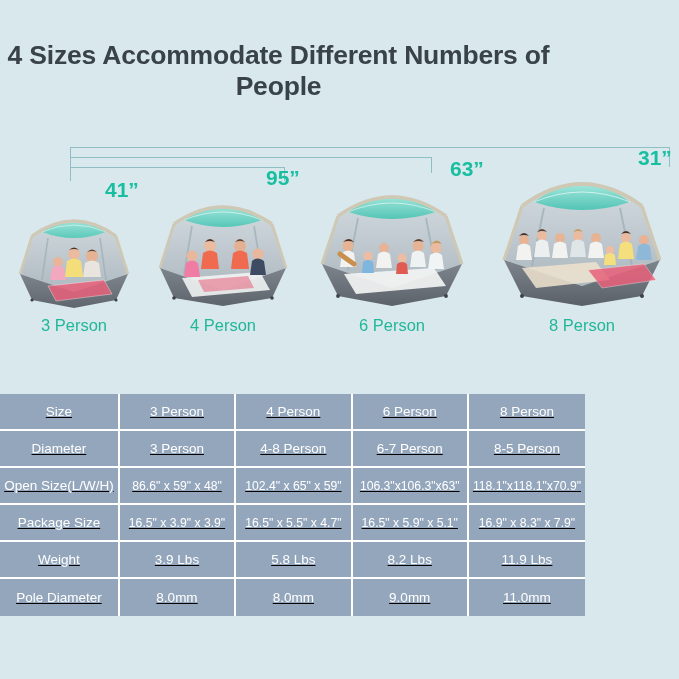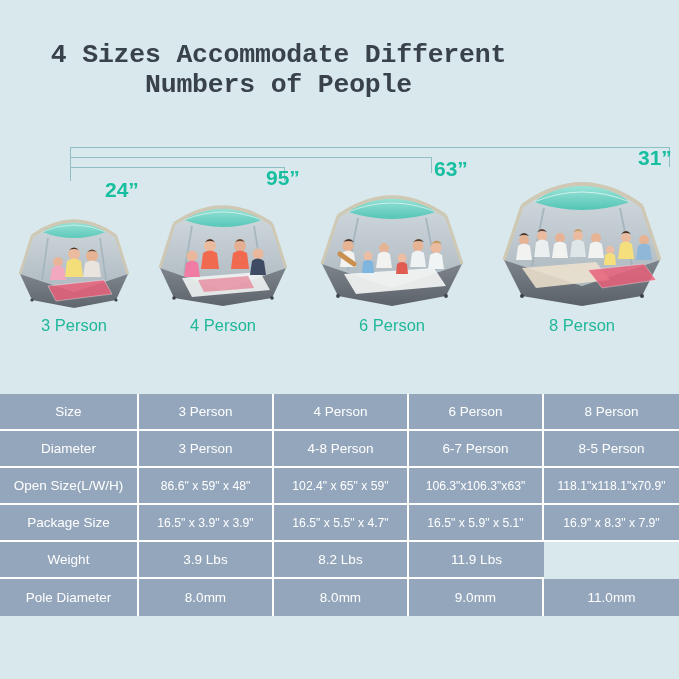--- a/index.html
+++ b/index.html
@@ -10,21 +10,20 @@
     position:relative;
   }
   #page{position:relative;width:679px;height:679px;background:#d9e8ec;}
 
   
   .title{
     position:absolute;left:0;top:40px;width:557px;
     text-align:center;
     font-size:26.5px;font-weight:bold;color:#39424a;
     letter-spacing:-0.2px;
-    font-family:Liberation Mono, monospace;
   }
 
   
   .bracket{
     position:absolute;
     border-left:1.2px solid #8fbfc4;
     border-top:1.2px solid #8fbfc4;
     border-right:1.2px solid #8fbfc4;
     box-sizing:border-box;
   }
@@ -45,21 +44,21 @@
     position:absolute;top:316px;
     font-size:16.5px;color:#20b79a;
     text-align:center;
   }
 
   
   .table{
     position:absolute;left:0;top:394px;width:679px;
     border-collapse:separate;border-spacing:0;
   }
-  .table .row{display:flex;width:679px;}
+  .table .row{display:flex;width:585px;text-decoration:underline;}
   .table .cell{
     background:#94a6bc;
     color:#ffffff;
     font-size:13.5px;
     height:37px;
     display:flex;align-items:center;justify-content:center;
     box-sizing:border-box;
     border-right:2px solid #ffffff;
     border-bottom:2px solid #ffffff;
     text-align:center;
@@ -274,23 +273,23 @@
         <path d="M27 88 q5 -6 10 0 q-5 -2 -10 0 z" fill="#4a3328"></path>
         <path d="M45 84 q5 -6 10 0 q-5 -2 -10 0 z" fill="#5b4230"></path>
         <path d="M81 84 q5 -6 10 0 q-5 -2 -10 0 z" fill="#c79a5e"></path>
         <path d="M129 86 q5 -6 10 0 q-5 -2 -10 0 z" fill="#4a3328"></path>
         <circle cx="30" cy="148" r="2" fill="#3c4248"></circle>
         <circle cx="150" cy="148" r="2" fill="#3c4248"></circle>
       </svg>
     </div>
   </div>
 
-  <div class="dim" style="left:105px;top:178px;">24”</div>
+  <div class="dim" style="left:105px;top:178px;">41”</div>
   <div class="dim" style="left:266px;top:166px;">95”</div>
-  <div class="dim" style="left:434px;top:157px;">63”</div>
+  <div class="dim" style="left:450px;top:157px;">63”</div>
   <div class="dim" style="left:638px;top:146px;">31”</div>
 
   <div class="plabel" style="left:8px;width:132px;">3 Person</div>
   <div class="plabel" style="left:148px;width:150px;">4 Person</div>
   <div class="plabel" style="left:310px;width:164px;">6 Person</div>
   <div class="plabel" style="left:492px;width:180px;">8 Person</div>
 
   <div class="table">
 
     <div class="row">
@@ -321,20 +320,21 @@
       <div class="cell c0">Package Size</div>
       <div class="cell c1 small">16.5" x 3.9" x 3.9"</div>
       <div class="cell c2 small">16.5" x 5.5" x 4.7"</div>
       <div class="cell c3 small">16.5" x 5.9" x 5.1"</div>
       <div class="cell c4 small">16.9" x 8.3" x 7.9"</div>
     </div>
 
     <div class="row">
       <div class="cell c0">Weight</div>
       <div class="cell c1">3.9 Lbs</div>
+      <div class="cell c2">5.8 Lbs</div>
       <div class="cell c3">8.2 Lbs</div>
       <div class="cell c4">11.9 Lbs</div>
     </div>
 
     <div class="row">
       <div class="cell c0">Pole Diameter</div>
       <div class="cell c1">8.0mm</div>
       <div class="cell c2">8.0mm</div>
       <div class="cell c3">9.0mm</div>
       <div class="cell c4">11.0mm</div>

